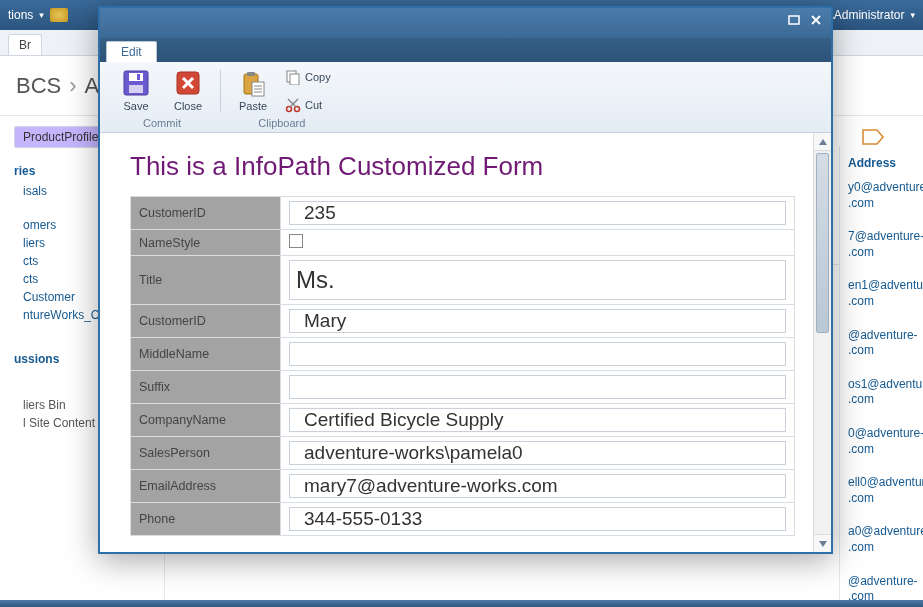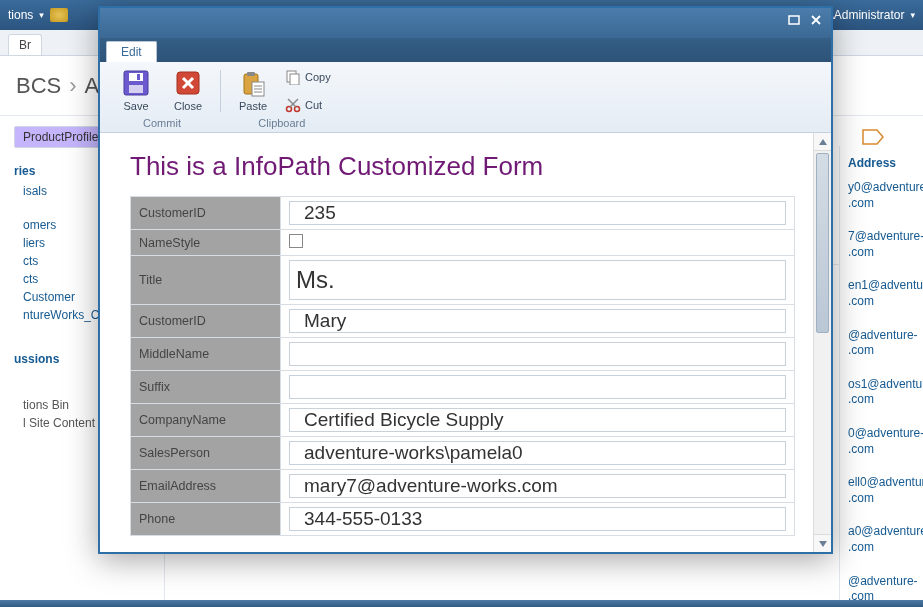--- a/index.html
+++ b/index.html
@@ -118,21 +118,21 @@
       <div style="height:16px;"></div>
       <a href="#">omers</a>
       <a href="#">liers</a>
       <a href="#">cts</a>
       <a href="#">cts</a>
       <a href="#">Customer</a>
       <a href="#">ntureWorks_Cus</a>
       <div style="height:20px;"></div>
       <div class="grp-title">ussions</div>
       <div style="height:26px;"></div>
-      <a href="#" style="color:#555">tions Bin</a>
+      <a href="#" style="color:#555">liers Bin</a>
       <a href="#" style="color:#555">l Site Content</a>
     </div>
     <div class="bg-main"></div>
     <div class="bg-actions">
       <div class="act">
         <svg width="28" height="22">
             <path d="M4 4 L18 4 L24 11 L18 18 L4 18 Z" fill="none" stroke="#d98b2e" stroke-width="1.5"></path>
           </svg>
         <span>I Like It</span>
       </div>

